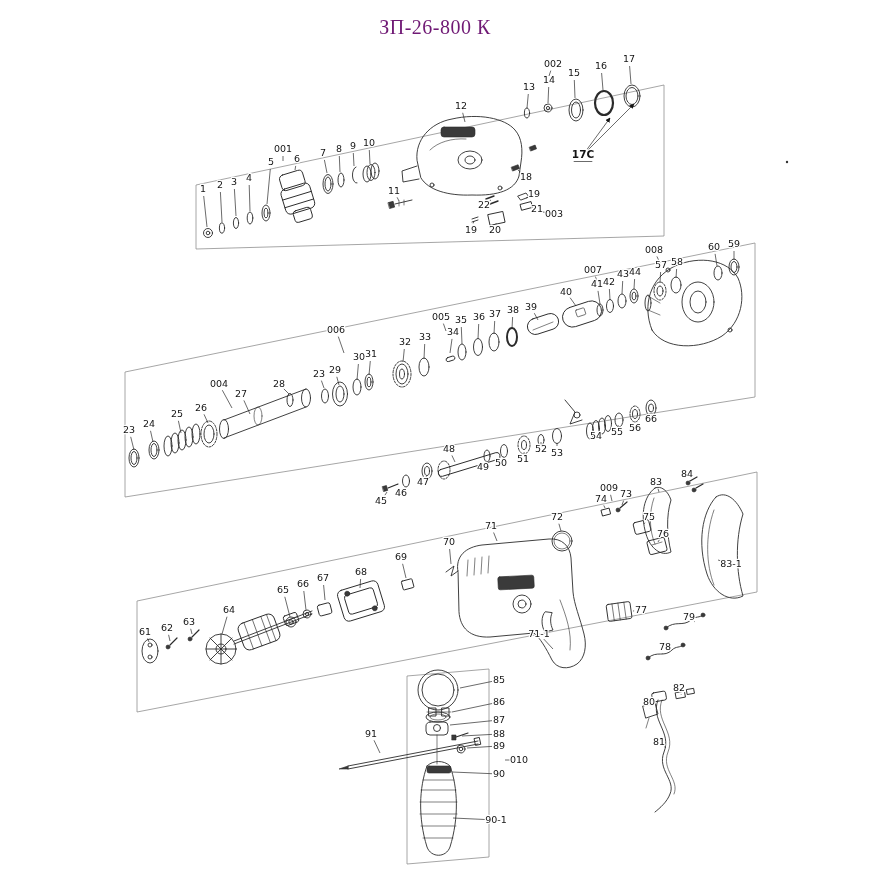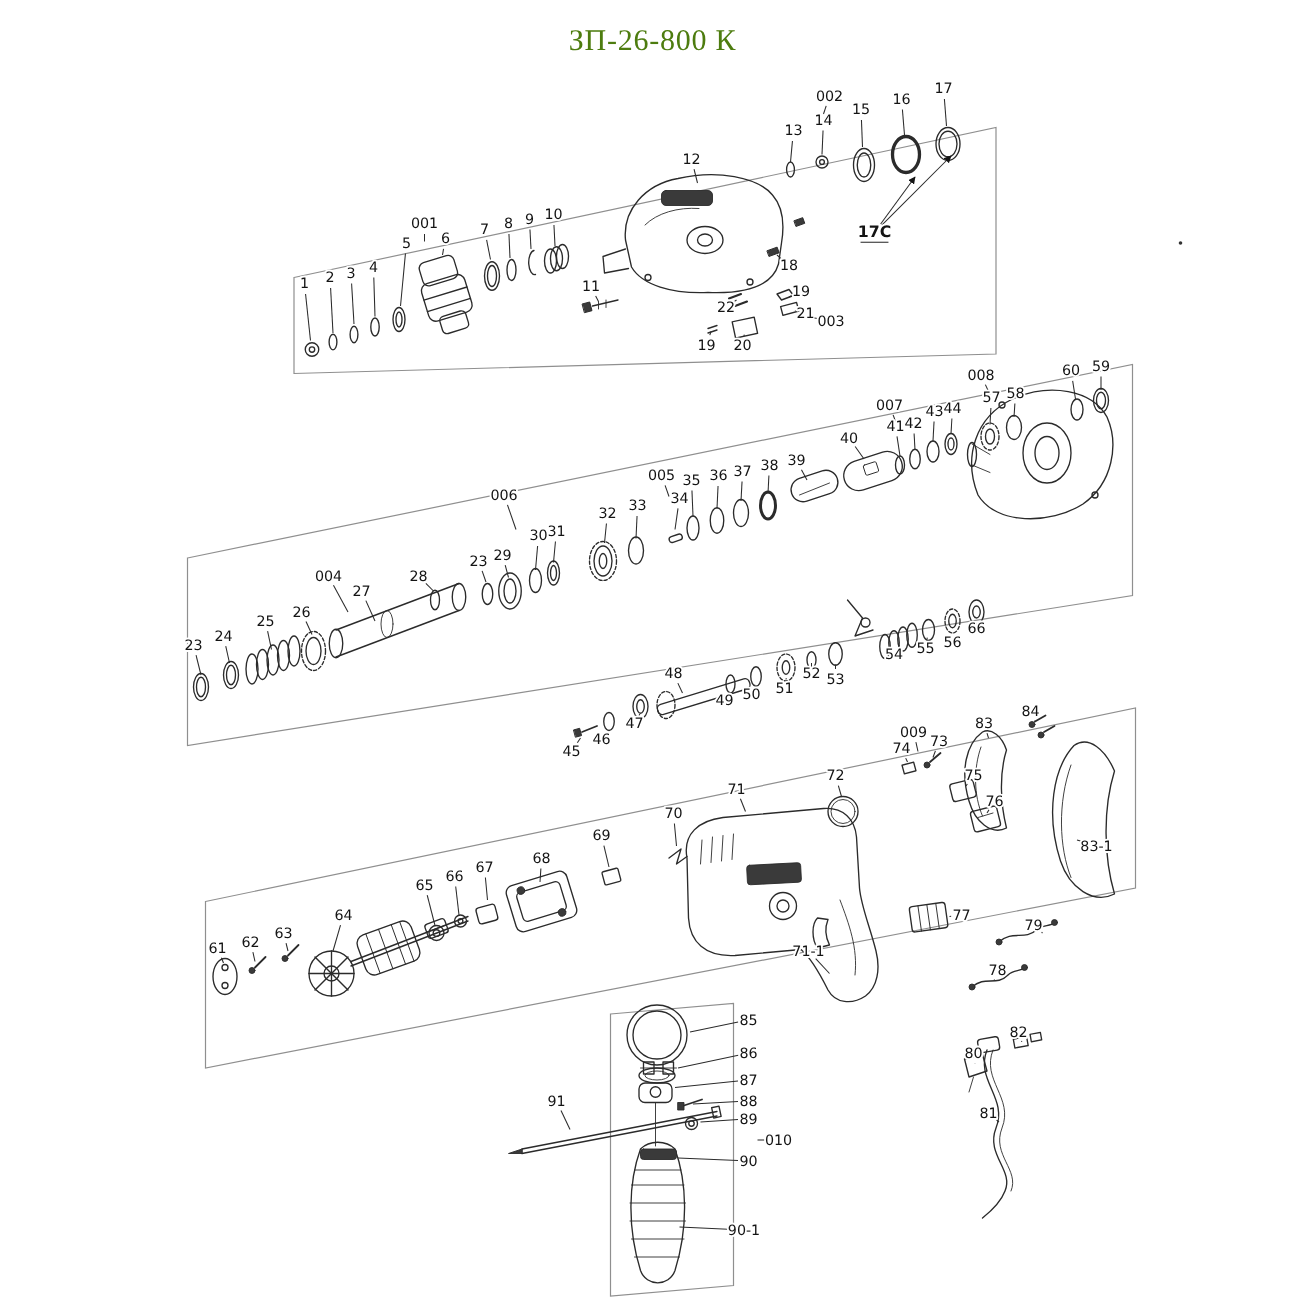--- a/index.html
+++ b/index.html
@@ -2,21 +2,21 @@
 <html><head>
 <meta charset="utf-8">
 <style>
   html,body { margin:0; padding:0; background:#ffffff; }
   .page {
     position:relative; width:870px; height:870px; background:#ffffff;
     font-family:"Liberation Sans", sans-serif; overflow:hidden;
   }
   .title {
     position:absolute; top:16px; left:0; right:0; text-align:center;
-    font-family:"Liberation Serif", serif; font-size:20px; color:#4d7c0f;
+    font-family:"Liberation Serif", serif; font-size:20px; color:#701a75;
     letter-spacing:0.5px;
   }
   svg.diagram { position:absolute; left:0; top:0; }
   .art   { stroke:#2b2b2b; fill:none; stroke-width:0.9; stroke-linecap:round; stroke-linejoin:round; }
   .thin  { stroke-width:0.6; }
   .thick { stroke-width:2.2; }
   .boxline { stroke:#8f8f8f; fill:none; stroke-width:0.8; }
   .leader  { stroke:#2b2b2b; stroke-width:0.7; fill:none; }
   .darkfill { fill:#3a3a3a; stroke:#2b2b2b; stroke-width:0.6; }
   .dash { stroke-dasharray:2.2,1.4; }

